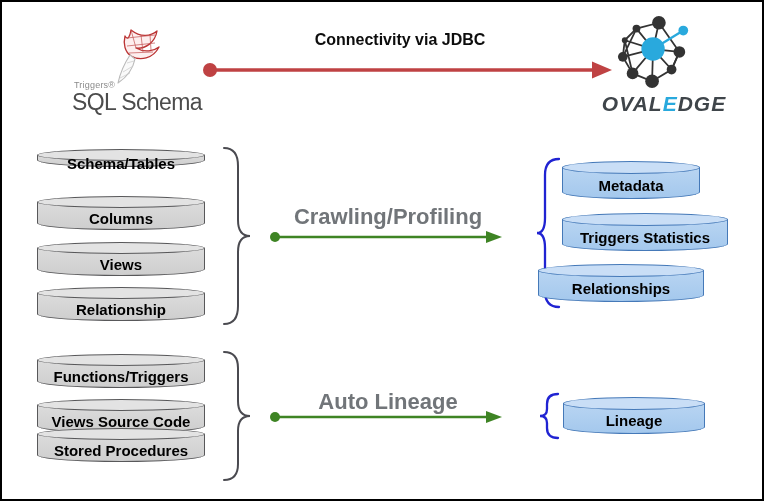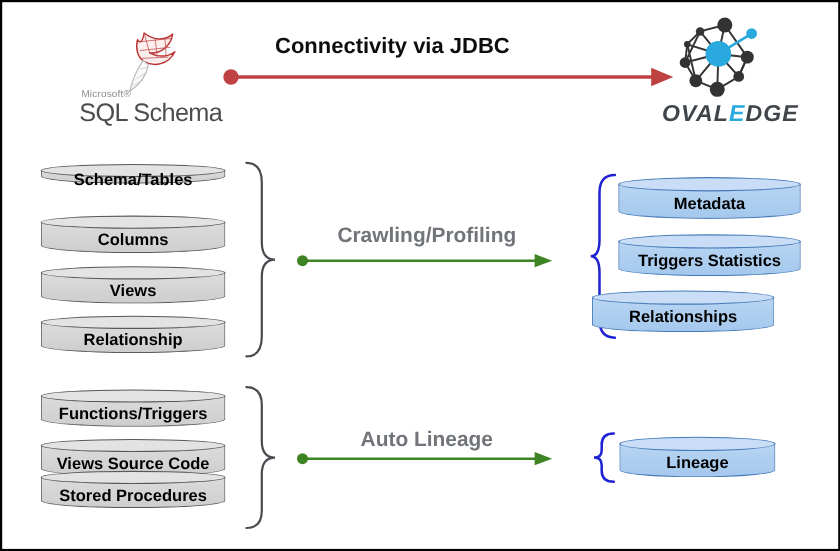--- a/index.html
+++ b/index.html
@@ -6,22 +6,22 @@
   .canvas{
     position:relative;width:764px;height:501px;background:#ffffff;
     border:2px solid #000;box-sizing:border-box;overflow:hidden;
     font-family:"Liberation Sans",sans-serif;
   }
   
   .sql-logo{position:absolute;left:58px;top:18px;width:124px;height:98px;}
   .sql-logo .brand{position:absolute;left:14px;top:60px;font-size:9px;color:#8b8b8b;letter-spacing:.2px;}
   .sql-logo .product{position:absolute;left:12px;top:69px;font-size:23px;color:#4c4c4c;letter-spacing:-.6px;white-space:nowrap;}
   .sql-icon{position:absolute;left:45px;top:8px;}
-  .conn-label{position:absolute;left:248px;top:29px;width:300px;text-align:left;
-    font-size:20px;font-weight:bold;color:#0d0d0d;white-space:nowrap;}
+  .conn-label{position:absolute;left:248px;top:29px;width:300px;text-align:center;
+    font-size:16px;font-weight:bold;color:#0d0d0d;white-space:nowrap;}
   .red-arrow{position:absolute;left:198px;top:56px;}
   .oe-logo{position:absolute;left:580px;top:6px;width:164px;height:108px;font-style:italic;}
   .oe-icon{position:absolute;left:34px;top:5px;}
   .oe-text{position:absolute;left:0;top:84px;width:164px;text-align:center;
     font-size:21px;font-weight:600;color:#3f454a;letter-spacing:1px;white-space:nowrap;}
   .oe-text .accent{color:#29a9dd;}
   
   .cyl{position:absolute;}
   .cyl .cyl-top{position:absolute;left:0;right:0;top:0;height:12px;border-radius:50%;
     border:1.4px solid;box-sizing:border-box;z-index:2;}
@@ -30,38 +30,38 @@
     border-radius:0 0 50% 50% / 0 0 7px 7px;}
   .cyl .cyl-label{position:absolute;left:0;right:0;top:10px;bottom:0;z-index:3;
     display:flex;align-items:center;justify-content:center;
     font-size:15px;font-weight:bold;color:#000;white-space:nowrap;}
   .cyl.gray .cyl-top{background:#e3e3e3;border-color:#58585a;}
   .cyl.gray .cyl-body{background:linear-gradient(180deg,#dcdcdc,#cecece);border-color:#58585a;}
   .cyl.blue .cyl-top{background:#c9def6;border-color:#4579b8;height:13px;}
   .cyl.blue .cyl-body{background:linear-gradient(180deg,#b9d5f2,#a4c8ed);border-color:#4579b8;}
   
   .flow-label{position:absolute;width:240px;text-align:center;
-    font-size:19px;font-weight:bold;color:#717579;white-space:nowrap;}
+    font-size:22px;font-weight:bold;color:#717579;white-space:nowrap;}
   .abs{position:absolute;}
 </style>
 </head>
 <body>
 
 <div class="canvas">
 
   <div class="sql-logo">
     <svg class="sql-icon" width="58" height="56" viewBox="0 0 58 56">
 
       <path d="M26,2 C36,10 46,8 52,3 C50,15 40,21 31,20 C40,25 49,23 54,19 C48,31 35,33 26,28 C20,24 18,16 20,8 C23,13 25,8 26,2 Z" fill="#fdeeee" stroke="#b33" stroke-width="1.3" stroke-linejoin="round"></path>
       <path d="M26,2 L31,20 M36,7 L38,24 M45,7 L46,22 M22,10 L50,7 M22,18 L50,15 M24,25 L48,24" stroke="#c25050" stroke-width="0.7" fill="none"></path>
 
       <path d="M25,27 C19,36 15,46 13,55 C22,49 28,41 30,31 Z" fill="#fafafa" stroke="#b9b9b9" stroke-width="1.1" stroke-linejoin="round"></path>
       <path d="M18,44 L28,38 M15,50 L25,45 M22,35 L29,33" stroke="#c9c9c9" stroke-width="0.7"></path>
     </svg>
-    <div class="brand">Microsoft®</div>
+    <div class="brand">Triggers®</div>
     <div class="product">SQL Schema</div>
   </div>
 
   <div class="conn-label">Connectivity via JDBC</div>
 
   <svg class="red-arrow" width="420" height="24" viewBox="0 0 420 24">
     <circle cx="10" cy="12" r="7" fill="#bf4243"></circle>
     <line x1="10" y1="12" x2="394" y2="12" stroke="#bf4243" stroke-width="3.4"></line>
     <polygon points="392,3.5 412,12 392,20.5" fill="#bf4243"></polygon>
   </svg>
@@ -118,21 +118,21 @@
   <svg class="abs" style="left:264px;top:226px" width="240" height="18" viewBox="0 0 240 18">
     <circle cx="9" cy="9" r="5" fill="#3e8424"></circle>
     <line x1="9" y1="9" x2="222" y2="9" stroke="#3e8424" stroke-width="2.4"></line>
     <polygon points="220,3 236,9 220,15" fill="#3e8424"></polygon>
   </svg>
 
   <svg class="abs" style="left:533px;top:155px" width="28" height="152" viewBox="0 0 28 152">
     <path d="M24,2 Q10,2 10,18 L10,61 Q10,76 2,76 Q10,76 10,91 L10,134 Q10,150 24,150" fill="none" stroke="#2023d2" stroke-width="2.3" stroke-linecap="round"></path>
   </svg>
 
-  <div class="cyl blue" style="left:560px;top:159px;width:166px;height:38px">
+  <div class="cyl blue" style="left:560px;top:159px;width:138px;height:38px">
     <div class="cyl-top"></div>
       <div class="cyl-body"></div>
     <div class="cyl-label">Metadata</div>
   </div>
   <div class="cyl blue" style="left:560px;top:211px;width:166px;height:38px">
     <div class="cyl-top"></div>
       <div class="cyl-body"></div>
     <div class="cyl-label">Triggers Statistics</div>
   </div>
   <div class="cyl blue" style="left:536px;top:262px;width:166px;height:38px">

